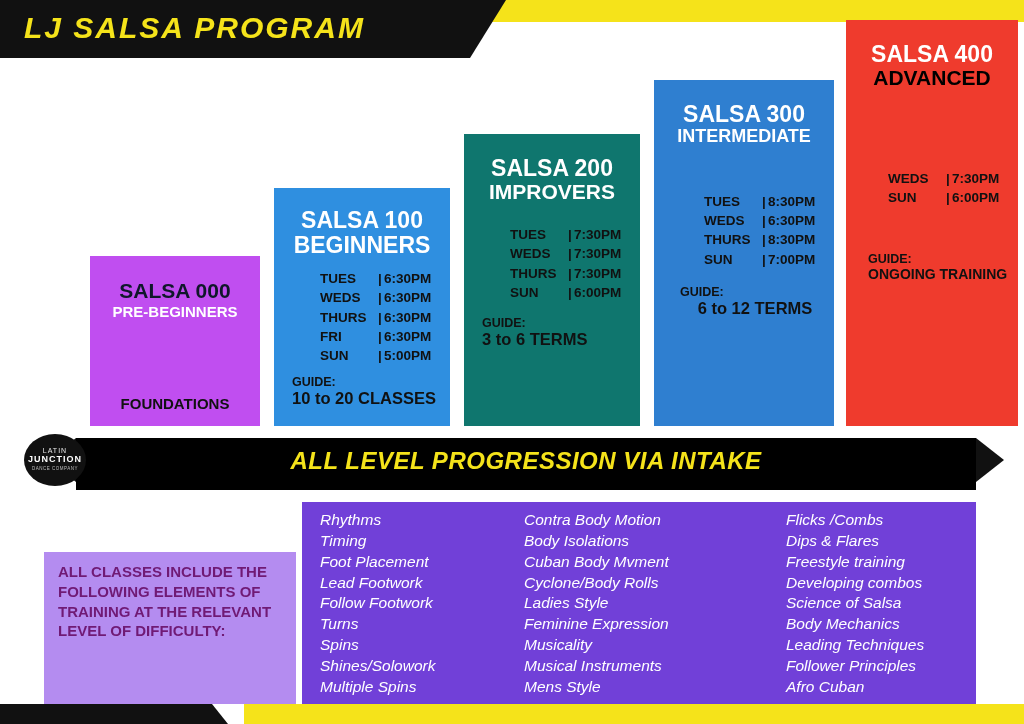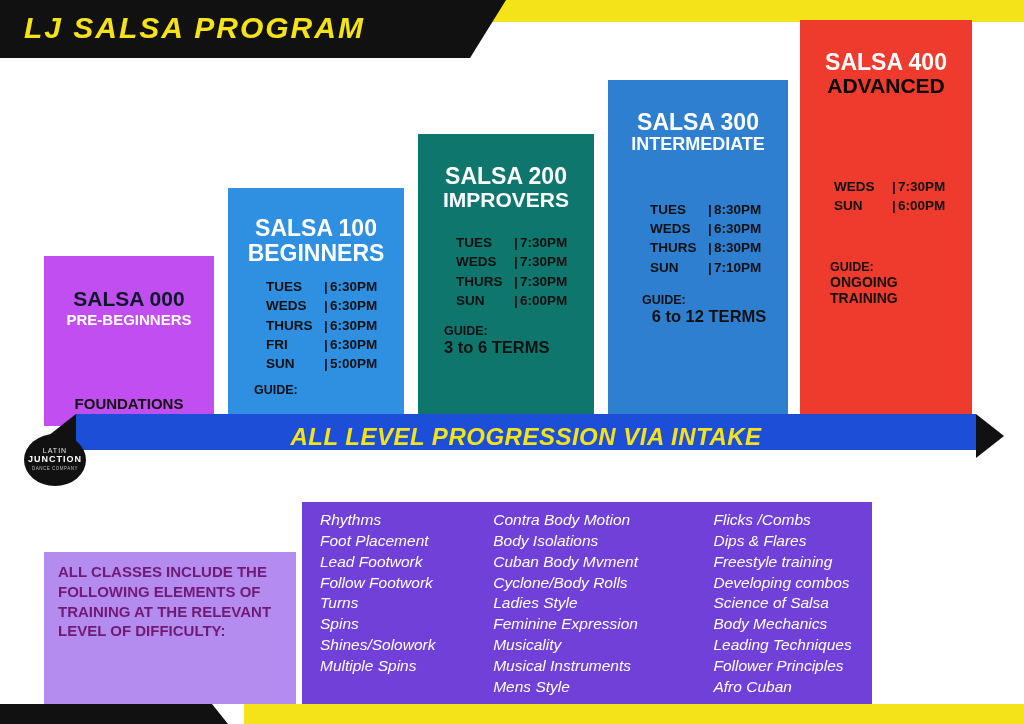--- a/index.html
+++ b/index.html
@@ -44,22 +44,23 @@
     position: absolute;
     left: 380px; top: 0;
     width: 644px; height: 22px;
     background: #f5e31a;
   }
 
   
   .col {
     position: absolute;
     box-sizing: border-box;
-    padding: 12px;
+    padding: 4px;
     color: #111111;
+    margin-left: 46px;
   }
   .col .col-title {
     font-weight: bold;
     line-height: 1.05;
     text-align: center;
   }
   .col .col-sub {
     font-weight: bold;
     text-align: center;
     line-height: 1.05;
@@ -142,23 +143,23 @@
   }
   #col-400 .col-title { color:#ffffff; font-size: 23px; margin-top: 18px; }
   #col-400 .col-sub   { color:#000000; font-size: 21px; margin-top: 1px; }
   #col-400 .sched { margin-top: 80px; }
   #col-400 .guide-label { margin: 44px 0 0 18px; }
   #col-400 .guide-val   { margin: 0 0 0 18px; font-size: 14px; }
 
   
   .prog-band {
     position: absolute;
-    left: 76px; top: 414px;
-    width: 900px; height: 36px;
-    background: #1d4ed8;
+    left: 76px; top: 438px;
+    width: 900px; height: 52px;
+    background: #000000;
     z-index: 3;
   }
   .prog-band:before{
     content:"";
     position:absolute;
     left:-28px; top:0;
     border-top:22px solid transparent;
     border-bottom:22px solid transparent;
     border-right:28px solid #111111;
   }
@@ -216,21 +217,21 @@
     font-size: 15px;
     font-weight: bold;
     color: #701a75;
     line-height: 1.32;
   }
 
   
   .skills-panel {
     position: absolute;
     left: 302px; top: 502px;
-    width: 570px; height: 202px;
+    width: 674px; height: 202px;
     background: #7140d8;
     box-sizing: border-box;
     padding: 8px 0 0 0;
     display: flex;
   }
   .skills-col {
     box-sizing: border-box;
     color: #ffffff;
     font-size: 15.5px;
     font-style: italic;
@@ -300,20 +301,21 @@
       <span class="sched-sep">|</span>
       <span class="sched-time">6:30PM</span>
     </div>
     <div class="sched-row">
       <span class="sched-day">SUN</span>
       <span class="sched-sep">|</span>
       <span class="sched-time">5:00PM</span>
     </div>
   </div>
   <div class="guide-label">GUIDE:</div>
+  <div class="guide-val">10 to 20 CLASSES</div>
 </div>
 
 <div class="col" id="col-200">
   <div class="col-title">SALSA 200</div>
   <div class="col-sub">IMPROVERS</div>
   <div class="sched">
     <div class="sched-row">
       <span class="sched-day">TUES</span>
       <span class="sched-sep">|</span>
       <span class="sched-time">7:30PM</span>
@@ -353,21 +355,21 @@
       <span class="sched-time">6:30PM</span>
     </div>
     <div class="sched-row">
       <span class="sched-day">THURS</span>
       <span class="sched-sep">|</span>
       <span class="sched-time">8:30PM</span>
     </div>
     <div class="sched-row">
       <span class="sched-day">SUN</span>
       <span class="sched-sep">|</span>
-      <span class="sched-time">7:10PM</span>
+      <span class="sched-time">7:00PM</span>
     </div>
   </div>
   <div class="guide-label">GUIDE:</div>
   <div class="guide-val">6 to 12 TERMS</div>
 </div>
 
 <div class="col" id="col-400">
   <div class="col-title">SALSA 400</div>
   <div class="col-sub">ADVANCED</div>
   <div class="sched">
@@ -396,20 +398,21 @@
   <div class="logo-bottom">DANCE COMPANY</div>
 </div>
 
 <div class="left-note">
   <div class="note-text">ALL CLASSES INCLUDE THE FOLLOWING ELEMENTS OF TRAINING AT THE RELEVANT LEVEL OF DIFFICULTY:</div>
 </div>
 
 <div class="skills-panel">
   <div class="skills-col c1">
     <div>Rhythms</div>
+    <div>Timing</div>
     <div>Foot Placement</div>
     <div>Lead Footwork</div>
     <div>Follow Footwork</div>
     <div>Turns</div>
     <div>Spins</div>
     <div>Shines/Solowork</div>
     <div>Multiple Spins</div>
   </div>
   <div class="skills-col c2">
     <div>Contra Body Motion</div>

